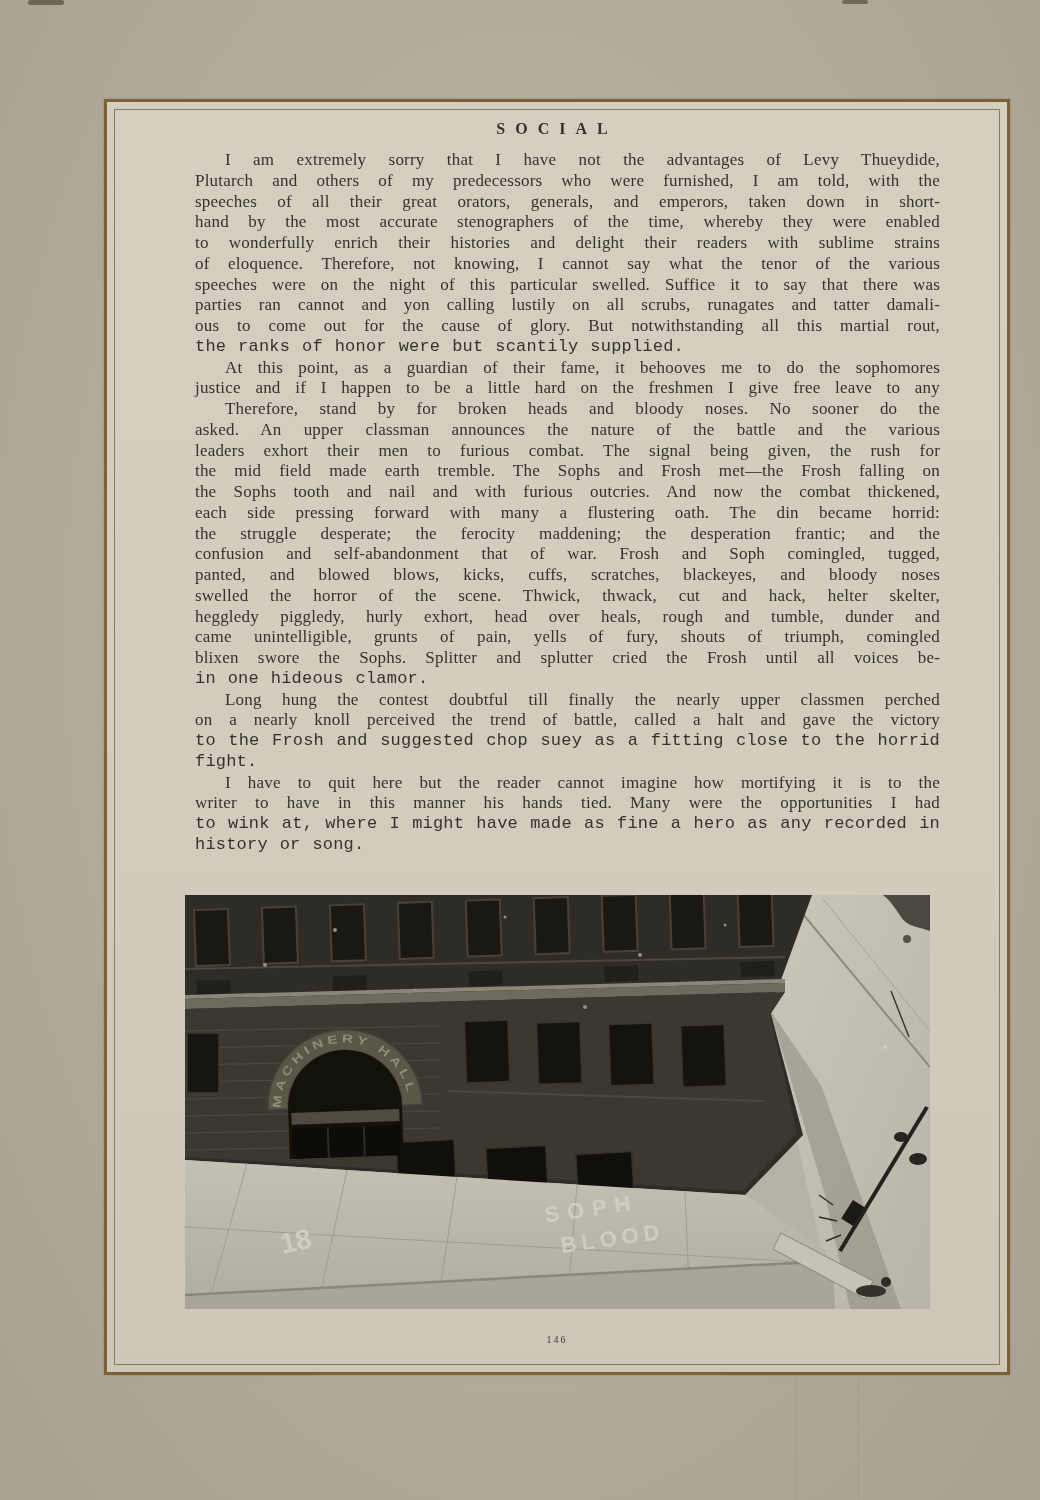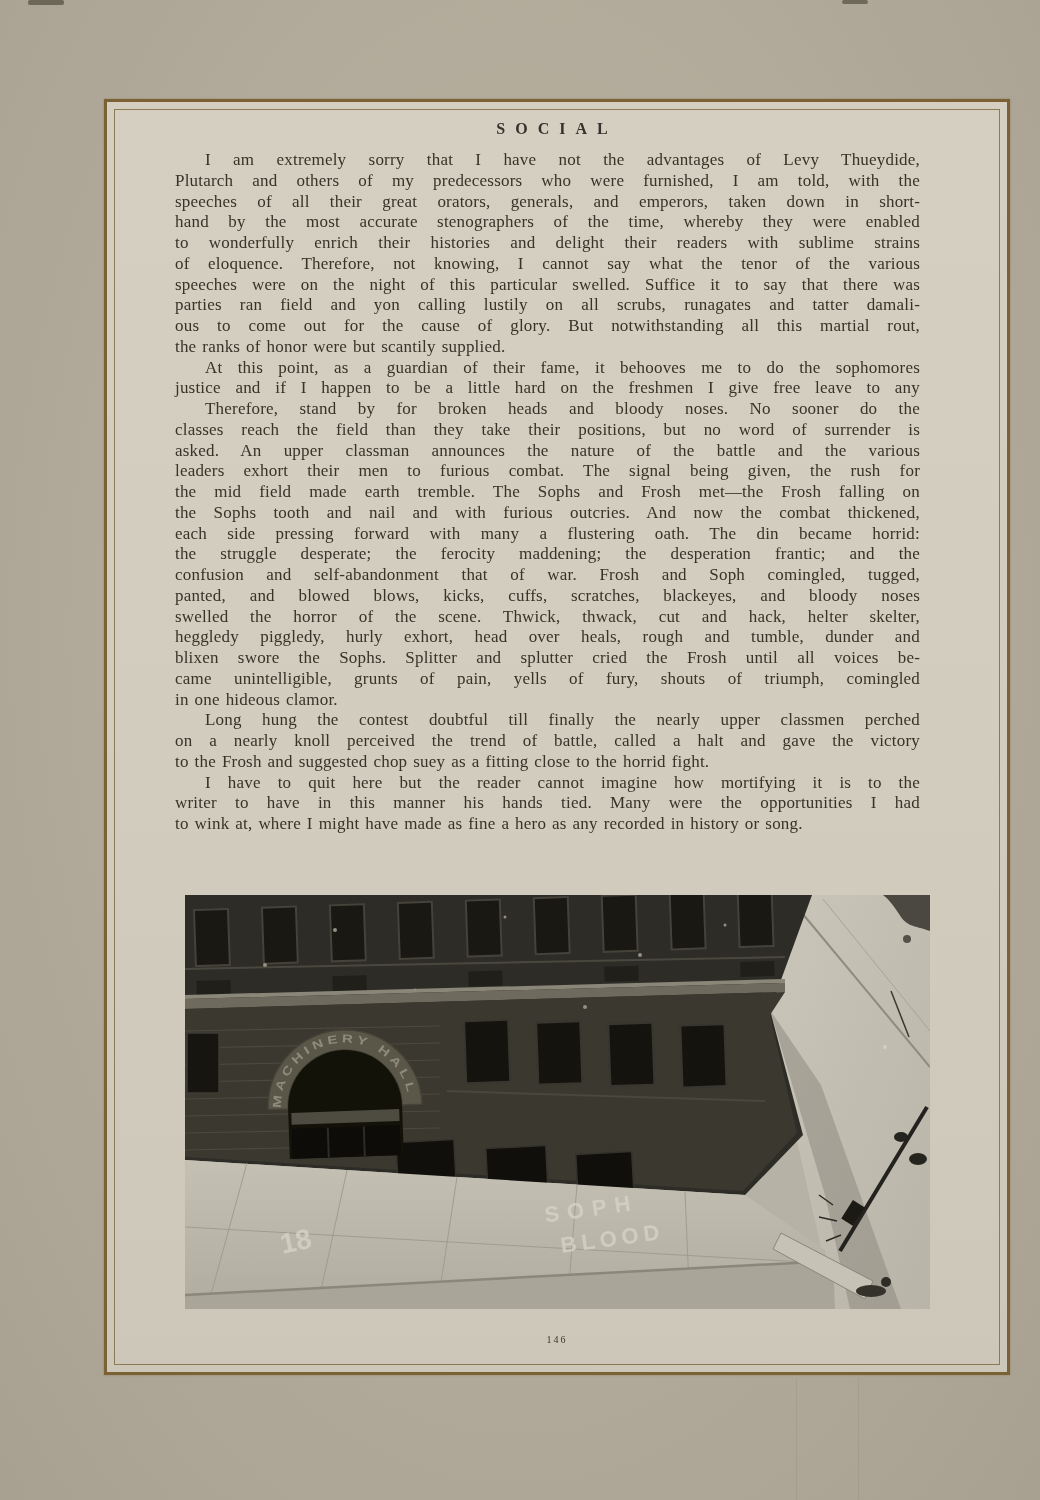--- a/index.html
+++ b/index.html
@@ -23,26 +23,26 @@
   }
   .frame-inner{
     position:absolute;left:7px;top:7px;right:7px;bottom:7px;
     border:1px solid #8d7952;pointer-events:none;
   }
   .page-title{
     position:absolute;left:0;right:0;top:18px;text-align:center;
     font-size:16px;font-weight:bold;letter-spacing:10px;color:#34322c;
   }
   .textblock{
-    position:absolute;left:68px;top:48px;width:745px;
+    position:absolute;left:88px;top:48px;width:745px;
     font-size:17px;line-height:20.75px;color:#363329;
     letter-spacing:.2px;word-spacing:1.5px;
   }
   .textblock .line{text-align:justify;text-align-last:justify;}
-  .textblock .line.last{text-align-last:left;}
+  .textblock .line.last{text-align-last:left;font-family:Liberation Mono, monospace;}
   .textblock .line.first{text-indent:30px;}
   .photo{position:absolute;left:78px;top:793px;width:745px;height:414px;display:block;}
   .page-number{
     position:absolute;left:0;right:0;top:1232px;text-align:center;
     font-size:10px;letter-spacing:2px;color:#3a372f;
   }
   .arch-label{font-family:"Liberation Sans",sans-serif;font-weight:bold;font-size:11.5px;
     letter-spacing:3px;fill:#8f8b7c;}
   .graffiti{font-family:"Liberation Sans",sans-serif;font-weight:bold;fill:#d6d2c4;opacity:.82;}
 </style>
@@ -61,39 +61,38 @@
     <div class="page-title">SOCIAL</div>
 
     <div class="textblock">
         <div class="line first">I am extremely sorry that I have not the advantages of Levy Thueydide,</div>
         <div class="line">Plutarch and others of my predecessors who were furnished, I am told, with the</div>
         <div class="line">speeches of all their great orators, generals, and emperors, taken down in short-</div>
         <div class="line">hand by the most accurate stenographers of the time, whereby they were enabled</div>
         <div class="line">to wonderfully enrich their histories and delight their readers with sublime strains</div>
         <div class="line">of eloquence.  Therefore, not knowing, I cannot say what the tenor of the various</div>
         <div class="line">speeches were on the night of this particular swelled.  Suffice it to say that there was</div>
-        <div class="line">parties ran field and yon calling lustily on all scrubs, runagates and tatter damali-</div>
+        <div class="line">parties ran cannot and yon calling lustily on all scrubs, runagates and tatter damali-</div>
         <div class="line">ous to come out for the cause of glory.  But notwithstanding all this martial rout,</div>
         <div class="line last">the ranks of honor were but scantily supplied.</div>
         <div class="line first">At this point, as a guardian of their fame, it behooves me to do the sophomores</div>
         <div class="line">justice and if I happen to be a little hard on the freshmen I give free leave to any</div>
         <div class="line first">Therefore, stand by for broken heads and bloody noses.  No sooner do the</div>
-        <div class="line">classes reach the field than they take their positions, but no word of surrender is</div>
         <div class="line">asked.  An upper classman announces the nature of the battle and the various</div>
         <div class="line">leaders exhort their men to furious combat.  The signal being given, the rush for</div>
         <div class="line">the mid field made earth tremble.  The Sophs and Frosh met—the Frosh falling on</div>
         <div class="line">the Sophs tooth and nail and with furious outcries.  And now the combat thickened,</div>
         <div class="line">each side pressing forward with many a flustering oath.  The din became horrid:</div>
         <div class="line">the struggle desperate; the ferocity maddening; the desperation frantic; and the</div>
         <div class="line">confusion and self-abandonment that of war.  Frosh and Soph comingled, tugged,</div>
         <div class="line">panted, and blowed blows, kicks, cuffs, scratches, blackeyes, and bloody noses</div>
         <div class="line">swelled the horror of the scene.  Thwick, thwack, cut and hack, helter skelter,</div>
         <div class="line">heggledy piggledy, hurly exhort, head over heals, rough and tumble, dunder and</div>
+        <div class="line">came unintelligible, grunts of pain, yells of fury, shouts of triumph, comingled</div>
         <div class="line">blixen swore the Sophs.  Splitter and splutter cried the Frosh until all voices be-</div>
-        <div class="line">came unintelligible, grunts of pain, yells of fury, shouts of triumph, comingled</div>
         <div class="line last">in one hideous clamor.</div>
         <div class="line first">Long hung the contest doubtful till finally the nearly upper classmen perched</div>
         <div class="line">on a nearly knoll perceived the trend of battle, called a halt and gave the victory</div>
         <div class="line last">to the Frosh and suggested chop suey as a fitting close to the horrid fight.</div>
         <div class="line first">I have to quit here but the reader cannot imagine how mortifying it is to the</div>
         <div class="line">writer to have in this manner his hands tied.  Many were the opportunities I had</div>
         <div class="line last">to wink at, where I might have made as fine a hero as any recorded in history or song.</div>
       </div>
 
     <svg class="photo" viewBox="0 0 745 414" preserveAspectRatio="none" xmlns="http://www.w3.org/2000/svg">

